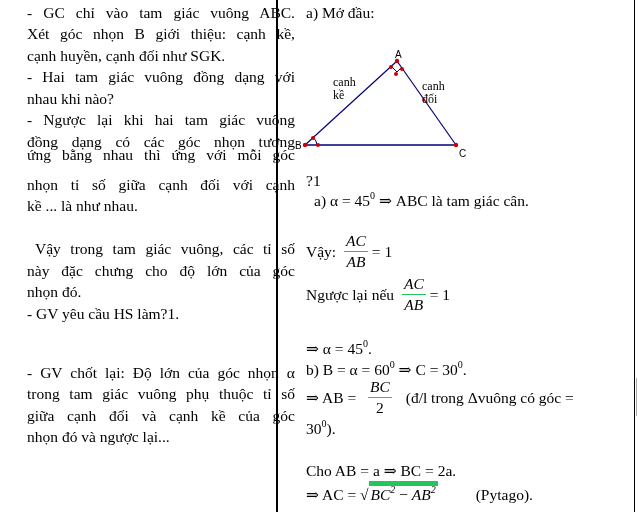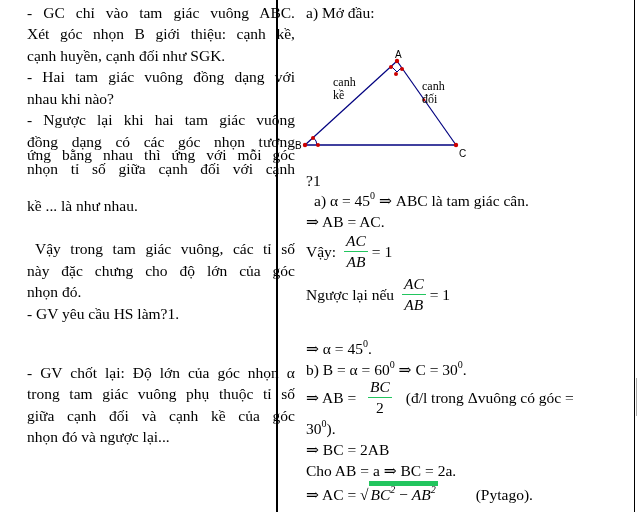--- a/index.html
+++ b/index.html
@@ -33,21 +33,21 @@
 
 <div class="col-left">
   <div class="ln just" style="top:4px">- GC chỉ vào tam giác vuông ABC.</div>
   <div class="ln just" style="top:25px">Xét góc nhọn B giới thiệu: cạnh kề,</div>
   <div class="ln" style="top:47px">cạnh huyền, cạnh đối như SGK.</div>
   <div class="ln just" style="top:68px">- Hai tam giác vuông đồng dạng với</div>
   <div class="ln" style="top:90px">nhau khi nào?</div>
   <div class="ln just" style="top:111px">- Ngược lại khi hai tam giác vuông</div>
   <div class="ln just" style="top:133px">đồng dạng có các góc nhọn tương</div>
   <div class="ln just" style="top:146px">ứng bằng nhau thì ứng với mỗi góc</div>
-  <div class="ln just" style="top:160px">nhọn tỉ số giữa cạnh đối với cạnh</div>
+  <div class="ln just" style="top:176px">nhọn tỉ số giữa cạnh đối với cạnh</div>
   <div class="ln" style="top:197px">kề ... là như nhau.</div>
 
   <div class="ln just" style="top:240px; padding-left:8px; width:260px">  Vậy trong tam giác vuông, các tỉ số</div>
   <div class="ln just" style="top:262px">này đặc chưng cho độ lớn của góc</div>
   <div class="ln" style="top:283px">nhọn đó.</div>
   <div class="ln" style="top:305px">- GV yêu cầu HS làm?1.</div>
 
   <div class="ln just" style="top:364px">- GV chốt lại: Độ lớn của góc nhọn α</div>
   <div class="ln just" style="top:385px">trong tam giác vuông phụ thuộc tỉ số</div>
   <div class="ln just" style="top:407px">giữa cạnh đối và cạnh kề của góc</div>
@@ -88,21 +88,20 @@
   </div>
   <div class="side-label" style="left:422px; top:80px">
     <div>canh</div>
     <div>đối</div>
   </div>
 </div>
 
 <div style="position:absolute; left:283px; top:0; width:350px; height:512px">
   <div class="ln" style="top:172px">?1</div>
   <div class="ln" style="top:192px; left:8px"><span>a) α = 45</span><sup>0</sup><span> ⇒ ABC là tam giác cân.</span></div>
-  <div class="ln" style="top:213px">⇒ AB = AC.</div>
 
   <div class="ln" style="top:232px; line-height:normal">
     <span style="vertical-align:middle">Vậy:</span>
     <span class="frac"><span class="num">AC</span><span class="den">AB</span></span><span style="vertical-align:middle">= 1</span>
   </div>
 
   <div class="ln" style="top:275px; line-height:normal">
     <span style="vertical-align:middle">Ngược lại nếu</span>
     <span class="frac"><span class="num">AC</span><span class="den">AB</span></span><span style="vertical-align:middle">= 1</span>
   </div>
@@ -110,20 +109,19 @@
   <div class="ln" style="top:340px"><span>⇒ α = 45</span><sup>0</sup><span>.</span></div>
   <div class="ln" style="top:361px"><span>b) B = α = 60</span><sup>0</sup><span> ⇒ C = 30</span><sup>0</sup><span>.</span></div>
 
   <div class="ln" style="top:378px; line-height:normal">
     <span style="vertical-align:middle">⇒ AB = </span>
     <span class="frac" style="margin-left:8px"><span class="num">BC</span><span class="den" style="font-style:normal">2</span></span>
     <span style="vertical-align:middle; margin-left:6px">(đ/l trong Δvuông có góc =</span>
   </div>
 
   <div class="ln" style="top:420px"><span>30</span><sup>0</sup><span>).</span></div>
-  <div class="ln" style="top:441px">⇒ BC = 2AB</div>
   <div class="ln" style="top:462px">Cho AB = a ⇒ BC = 2a.</div>
   <div class="ln" style="top:486px">
     <span>⇒ AC = </span>
     <span class="sqrt">√<span class="bar"><span>BC</span><sup>2</sup><span style="font-style:normal"> − </span><span>AB</span><sup>2</sup></span></span>
     <span style="margin-left:34px">(Pytago).</span>
   </div>
 </div>
 
 </body></html>

